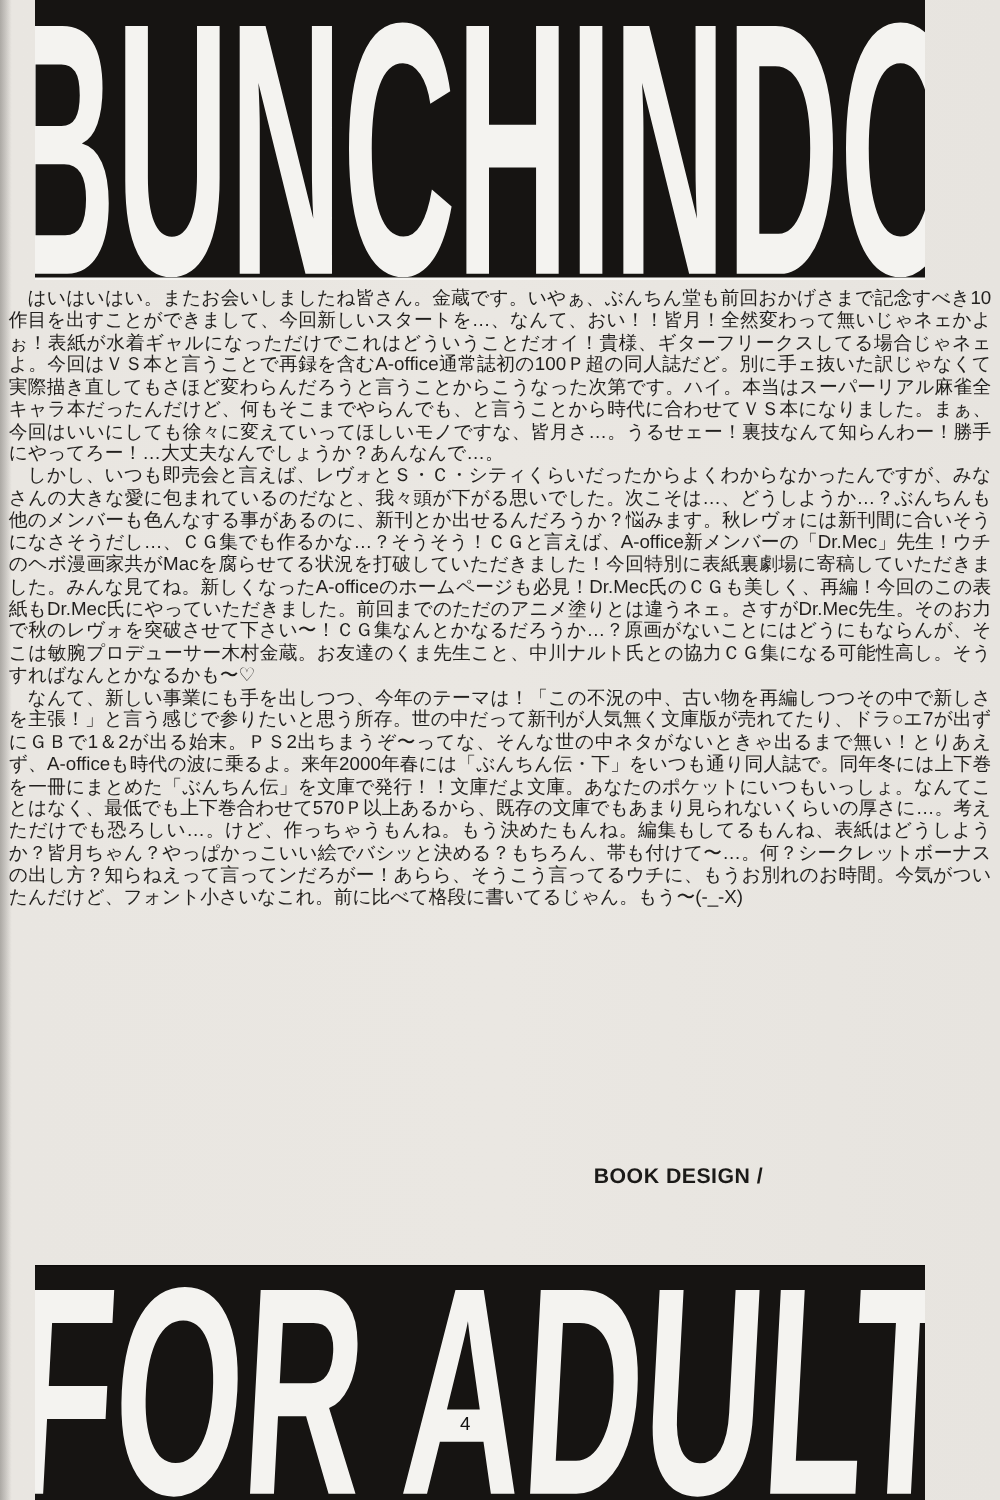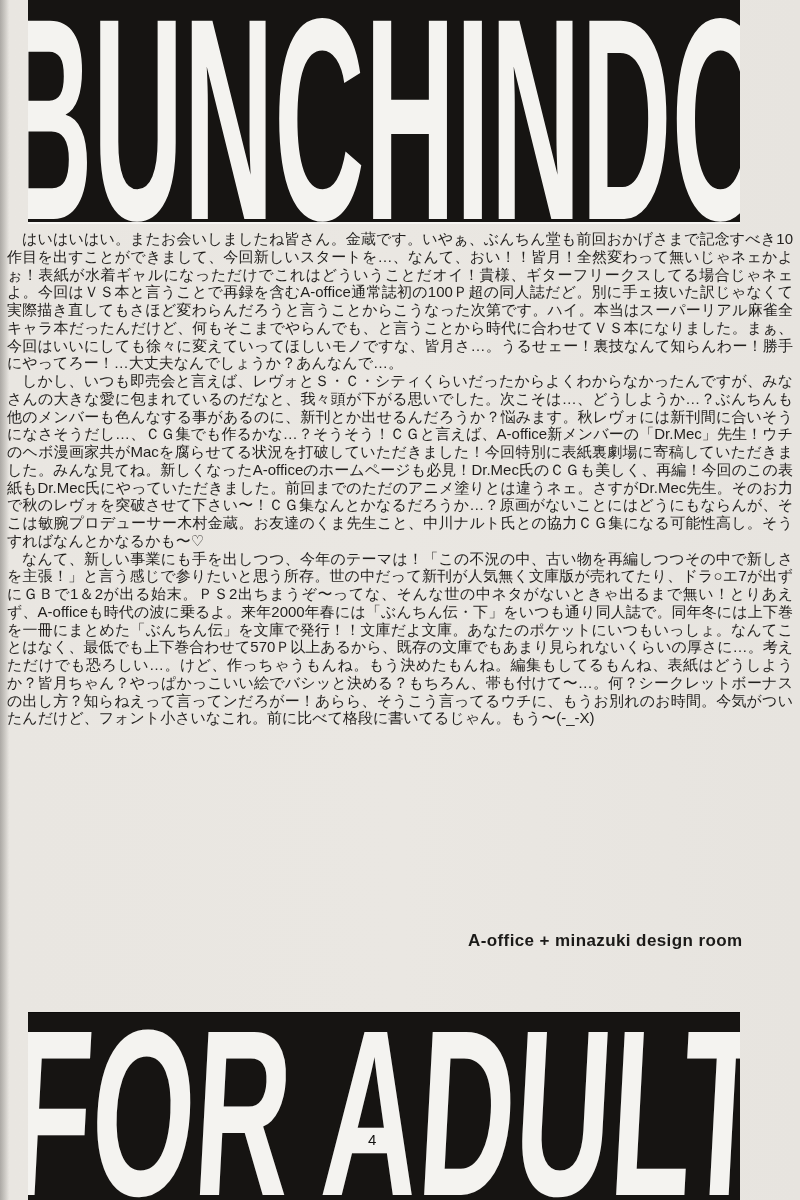--- a/index.html
+++ b/index.html
@@ -80,21 +80,21 @@
     </svg>
   </header>
 
   <main class="foreword">
     <p>はいはいはい。またお会いしましたね皆さん。金蔵です。いやぁ、ぶんちん堂も前回おかげさまで記念すべき10作目を出すことができまして、今回新しいスタートを…、なんて、おい！！皆月！全然変わって無いじゃネェかよぉ！表紙が水着ギャルになっただけでこれはどういうことだオイ！貴様、ギターフリークスしてる場合じゃネェよ。今回はＶＳ本と言うことで再録を含むA-office通常誌初の100Ｐ超の同人誌だど。別に手ェ抜いた訳じゃなくて実際描き直してもさほど変わらんだろうと言うことからこうなった次第です。ハイ。本当はスーパーリアル麻雀全キャラ本だったんだけど、何もそこまでやらんでも、と言うことから時代に合わせてＶＳ本になりました。まぁ、今回はいいにしても徐々に変えていってほしいモノですな、皆月さ…。うるせェー！裏技なんて知らんわー！勝手にやってろー！…大丈夫なんでしょうか？あんなんで…。</p>
     <p>しかし、いつも即売会と言えば、レヴォとＳ・Ｃ・シティくらいだったからよくわからなかったんですが、みなさんの大きな愛に包まれているのだなと、我々頭が下がる思いでした。次こそは…、どうしようか…？ぶんちんも他のメンバーも色んなする事があるのに、新刊とか出せるんだろうか？悩みます。秋レヴォには新刊間に合いそうになさそうだし…、ＣＧ集でも作るかな…？そうそう！ＣＧと言えば、A-office新メンバーの「Dr.Mec」先生！ウチのヘボ漫画家共がMacを腐らせてる状況を打破していただきました！今回特別に表紙裏劇場に寄稿していただきました。みんな見てね。新しくなったA-officeのホームページも必見！Dr.Mec氏のＣＧも美しく、再編！今回のこの表紙もDr.Mec氏にやっていただきました。前回までのただのアニメ塗りとは違うネェ。さすがDr.Mec先生。そのお力で秋のレヴォを突破させて下さい〜！ＣＧ集なんとかなるだろうか…？原画がないことにはどうにもならんが、そこは敏腕プロデューサー木村金蔵。お友達のくま先生こと、中川ナルト氏との協力ＣＧ集になる可能性高し。そうすればなんとかなるかも〜♡</p>
     <p>なんて、新しい事業にも手を出しつつ、今年のテーマは！「この不況の中、古い物を再編しつつその中で新しさを主張！」と言う感じで参りたいと思う所存。世の中だって新刊が人気無く文庫版が売れてたり、ドラ○エ7が出ずにＧＢで1＆2が出る始末。ＰＳ2出ちまうぞ〜ってな、そんな世の中ネタがないときゃ出るまで無い！とりあえず、A-officeも時代の波に乗るよ。来年2000年春には「ぶんちん伝・下」をいつも通り同人誌で。同年冬には上下巻を一冊にまとめた「ぶんちん伝」を文庫で発行！！文庫だよ文庫。あなたのポケットにいつもいっしょ。なんてことはなく、最低でも上下巻合わせて570Ｐ以上あるから、既存の文庫でもあまり見られないくらいの厚さに…。考えただけでも恐ろしい…。けど、作っちゃうもんね。もう決めたもんね。編集もしてるもんね、表紙はどうしようか？皆月ちゃん？やっぱかっこいい絵でバシッと決める？もちろん、帯も付けて〜…。何？シークレットボーナスの出し方？知らねえって言ってンだろがー！あらら、そうこう言ってるウチに、もうお別れのお時間。今気がついたんだけど、フォント小さいなこれ。前に比べて格段に書いてるじゃん。もう〜(-_-X)</p>
   </main>
 
   <section class="credits">
-    <div class="line2">A-office + minazuki design room</div>
+    <div class="line1">BOOK DESIGN /</div>
   </section>
 
   <span class="page-number">4</span>
 
   <footer class="banner banner-bottom">
     <svg width="800" height="188" viewBox="0 0 800 188">
       <g transform="skewX(-3)">
         <text class="banner-text" x="-12" y="182" font-size="237" textLength="842" lengthAdjust="spacingAndGlyphs" fill="#f4f3f0">FOR ADULTS</text>
       </g>
     </svg>

